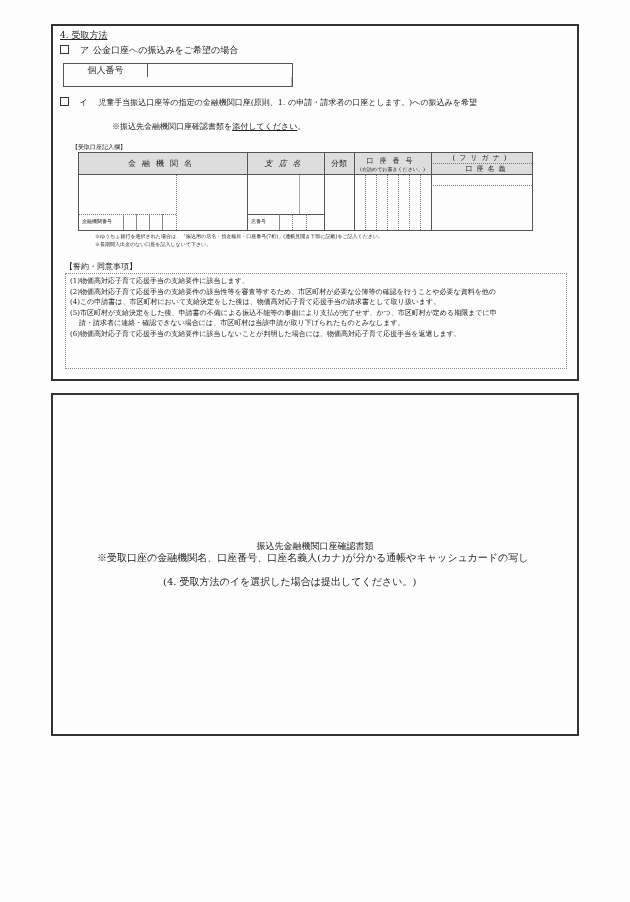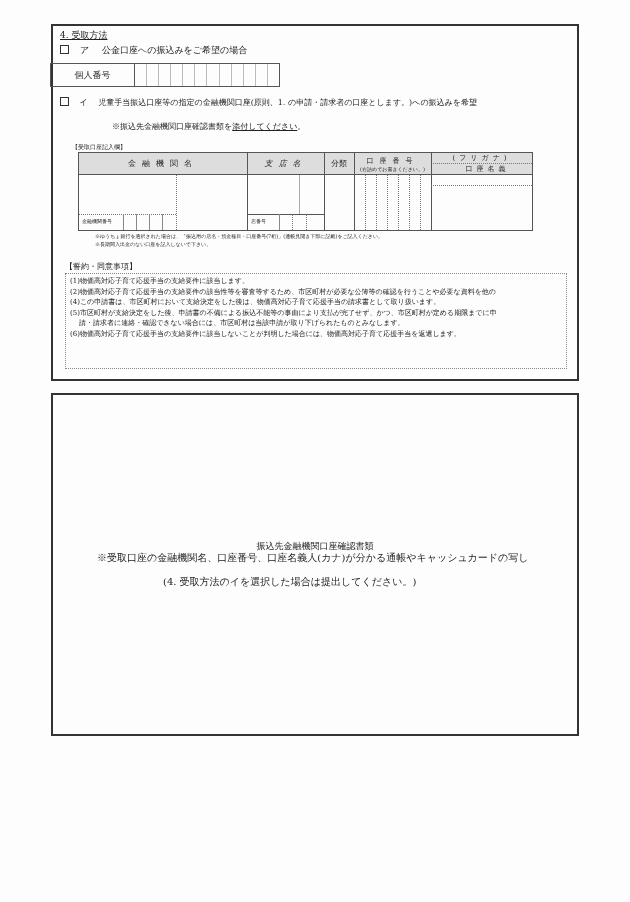--- a/index.html
+++ b/index.html
@@ -8,21 +8,21 @@
   .box2 { position:absolute; left:51px; top:393px; width:528px; height:343px; border:2px solid #333; box-sizing:border-box; }
   .abs { position:absolute; white-space:nowrap; }
   .t9 { font-size:9px; line-height:11px; }
   .t8 { font-size:8px; line-height:10px; }
   .t6 { font-size:6px; line-height:8px; }
   .t5 { font-size:5px; line-height:6px; }
   .u { text-decoration:underline; }
   .chk { display:inline-block; width:7px; height:7px; border:1px solid #333; vertical-align:-1px; }
 
   
-  .pn { position:absolute; left:50px; top:63px; width:230px; height:24px; border:1px solid #555; display:flex; box-sizing:border-box; }
+  .pn { position:absolute; left:63px; top:63px; width:230px; height:24px; border:1px solid #555; display:flex; box-sizing:border-box;flex-direction:column; }
   .pn .lab { width:83px; border-right:1px solid #555; display:flex; align-items:center; justify-content:center; font-size:9px; }
   .pn .cell { flex:1; border-right:1px solid #bbb; }
   .pn .cell:last-child { border-right:none; }
 
   
   .acct { position:absolute; left:78px; top:152px; width:455px; height:79px; border:1px solid #555; box-sizing:border-box; }
   .hdr { position:absolute; top:0; height:22px; background:#ddd; border-bottom:1px solid #555; box-sizing:border-box; display:flex; align-items:center; justify-content:center; font-size:8px; letter-spacing:6px; }
   .vline { position:absolute; top:0; bottom:0; border-left:1px solid #555; }
   .dline { position:absolute; border-left:1px dotted #777; }
   .hline { position:absolute; border-top:1px solid #555; }
@@ -35,21 +35,21 @@
 </head>
 <body>
 
 <div class="box1"></div>
 
 <div class="abs t9 u" style="left:60px;top:30px;">4. 受取方法</div>
 
 <div class="abs t9" style="left:60px;top:45px;">
   <span class="chk"></span>
   <span style="margin-left:8px;">ア</span>
-  <span style="margin-left:10px;">公金口座への振込みをご希望の場合</span>
+  <span style="margin-left:1px;">公金口座への振込みをご希望の場合</span>
 </div>
 
 <div class="pn">
   <div class="lab">個人番号</div>
   <div class="cell"></div>
   <div class="cell"></div>
   <div class="cell"></div>
   <div class="cell"></div>
   <div class="cell"></div>
   <div class="cell"></div>

